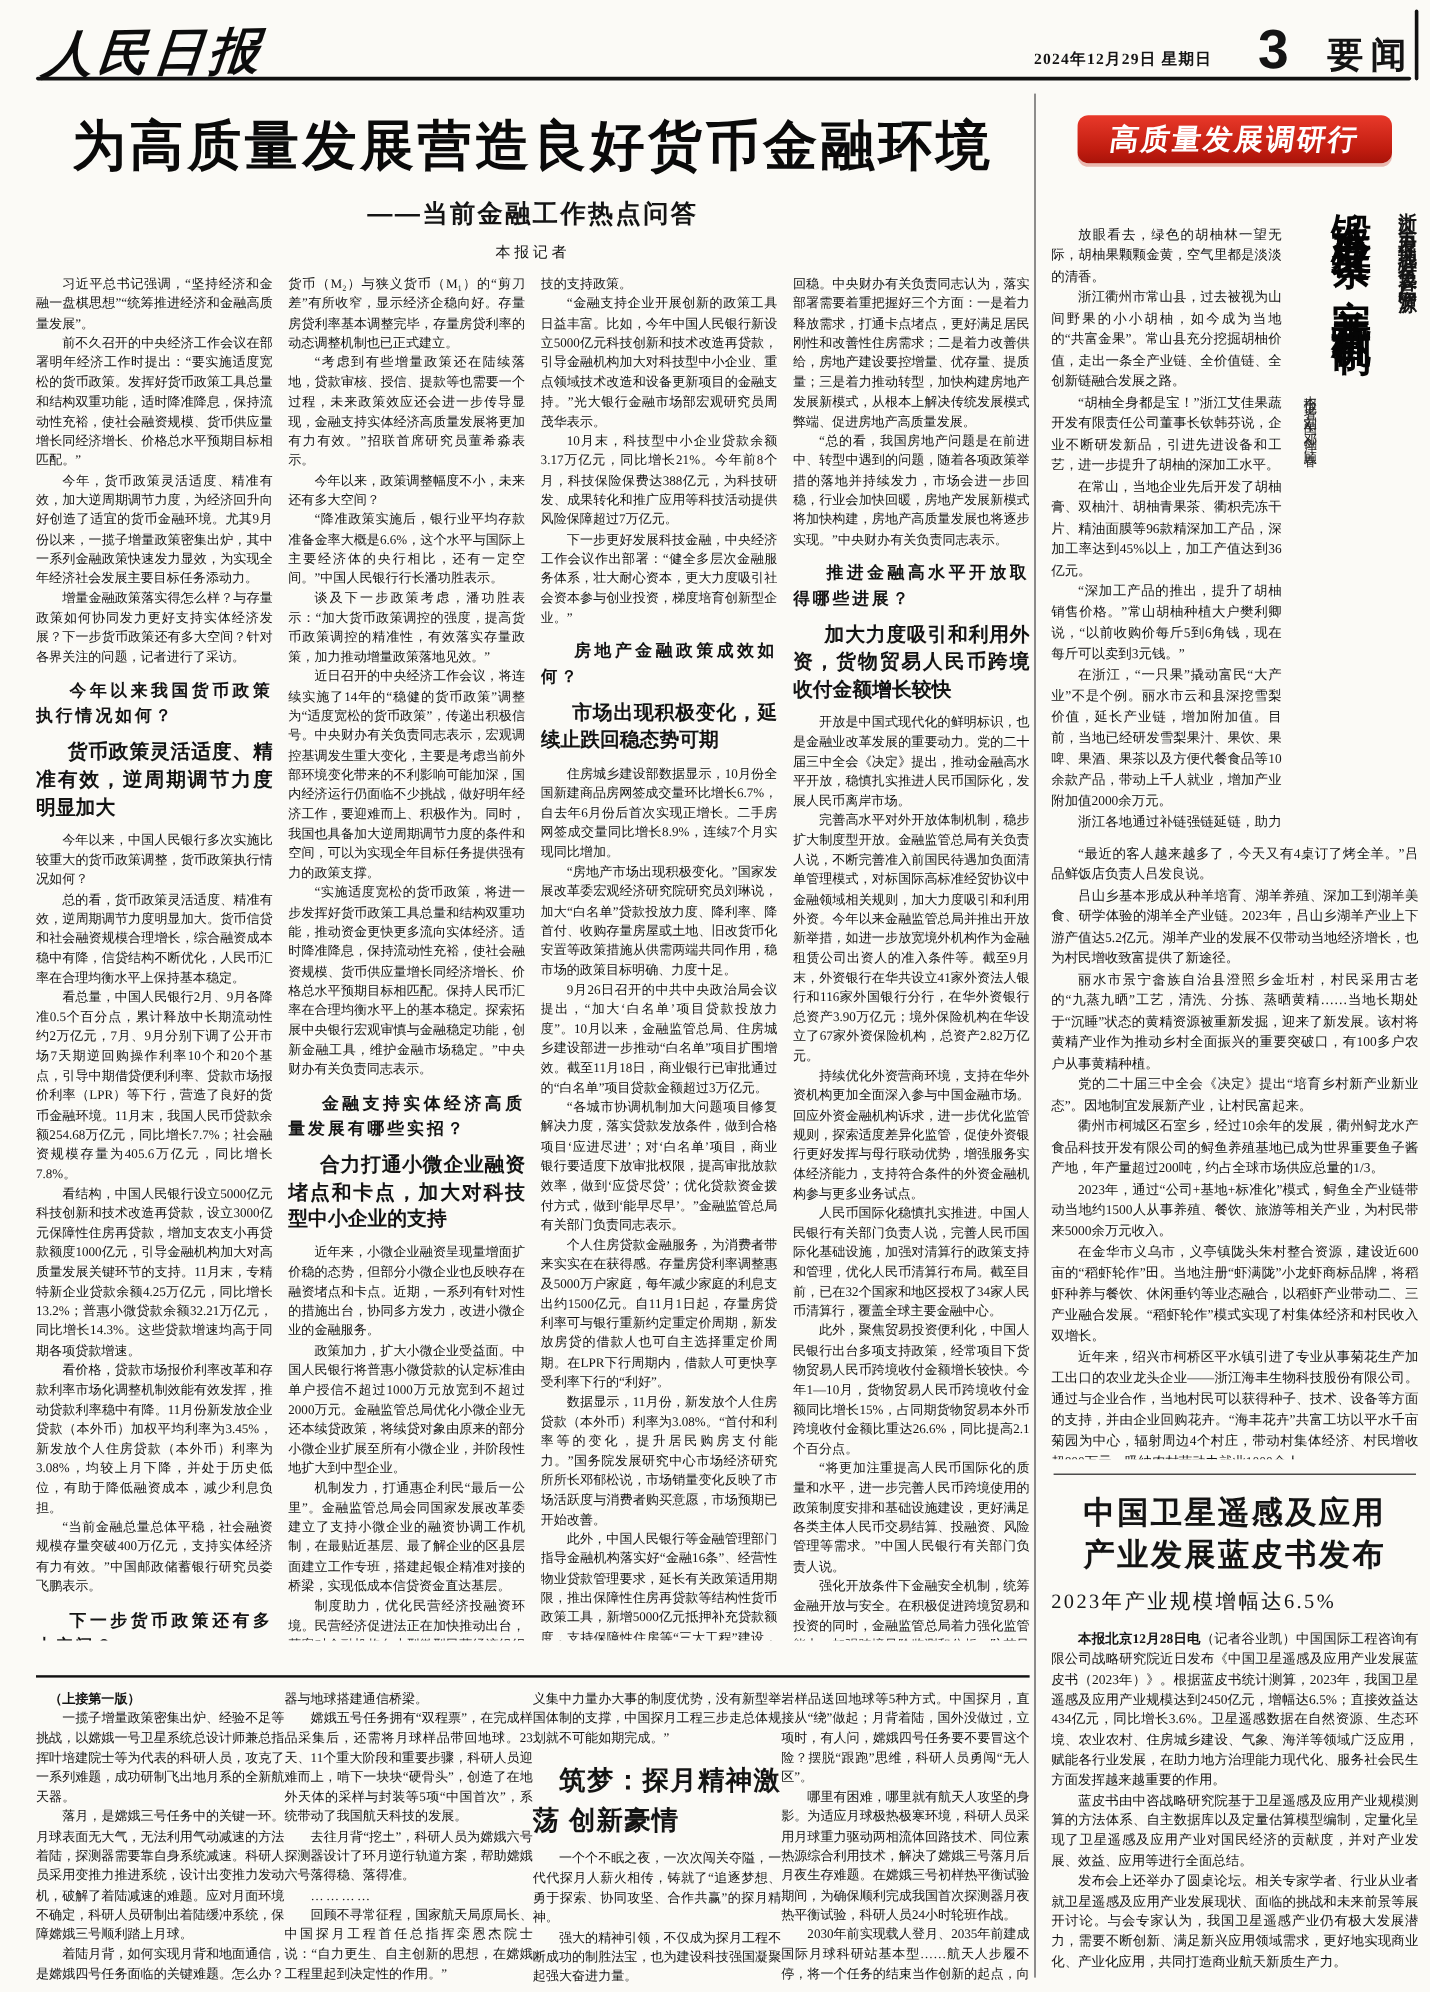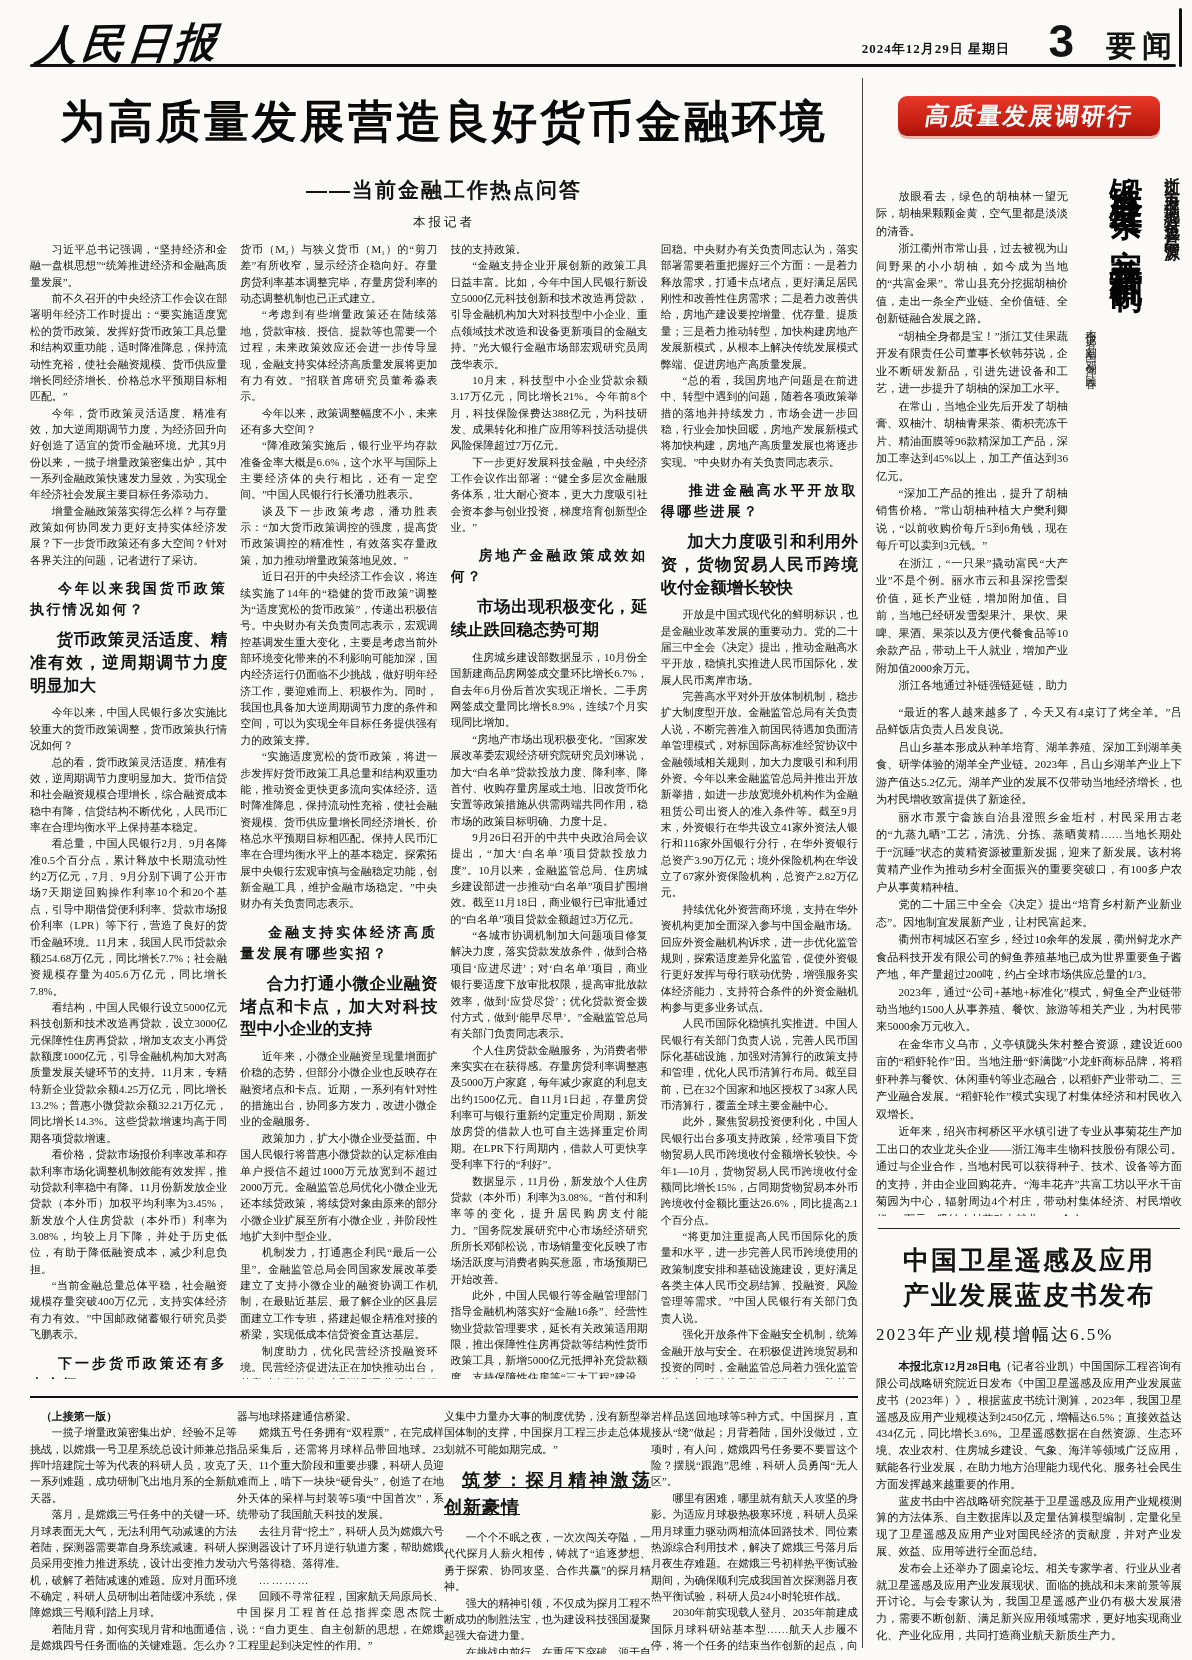--- a/index.html
+++ b/index.html
@@ -38,36 +38,36 @@
 
   
   .main { position: absolute; left: 30px; top: 74px; width: 828px; }
   .main-headline {
     text-align: center; font-family: "Liberation Sans", sans-serif;
     font-size: 45px; font-weight: 900; letter-spacing: 3px;
     margin-top: 18px; color: #0a0a0a;
   }
   .main-subtitle {
     text-align: center; font-family: "Liberation Sans", sans-serif;
-    font-size: 21px; font-weight: 800; margin-top: 24px; letter-spacing: 2px;
+    font-size: 21px; font-weight: 800; margin-top: 12px; letter-spacing: 2px;
   }
   .main-byline { text-align: center; font-size: 12.5px; margin-top: 10px; letter-spacing: 3px; }
   .cols { display: flex; gap: 13px; margin-top: 10px; height: 1138px; overflow: hidden; }
   .ncol { flex: 1 1 0; font-size: 10.9px; line-height: 1.5; text-align: justify; overflow: hidden; }
 
   .blk { text-indent: 2em; }
   .blk-pc { text-indent: 0; }
   .blk-q { font-weight: 700; letter-spacing: 2.5px; margin: 10px 0 8px; font-size: 14px; }
   .blk-h {
     font-family: "Liberation Sans", sans-serif; font-weight: 900;
     font-size: 16.5px; line-height: 1.38; margin: 4px 0 8px; text-indent: 1.6em;
   }
   .blk-hl {
     font-family: "Liberation Sans", sans-serif; font-weight: 900;
-    font-size: 18px; line-height: 1.5; margin: 10px 0 8px; text-indent: 1em; letter-spacing: 1px; text-decoration: underline;
+    font-size: 22px; line-height: 1.5; margin: 10px 0 8px; text-indent: 1em; letter-spacing: 1px;
   }
   .blk-note { text-indent: 1em; font-weight: 600; }
   .blk-dots { text-indent: 2em; letter-spacing: 2px; }
 
   
   .bottom-section {
     position: absolute; left: 30px; top: 1396px; width: 828px; height: 258px;
     border-top: 2.5px solid #111; padding-top: 10px; overflow: hidden;
   }
   .bottom-cols { display: flex; height: 100%; }

